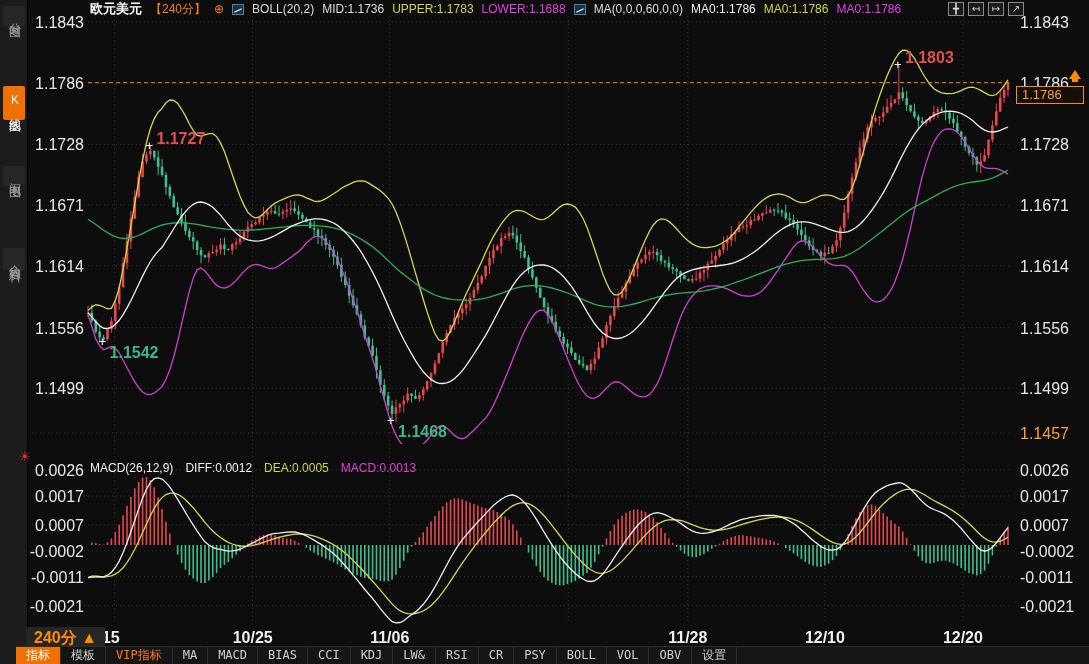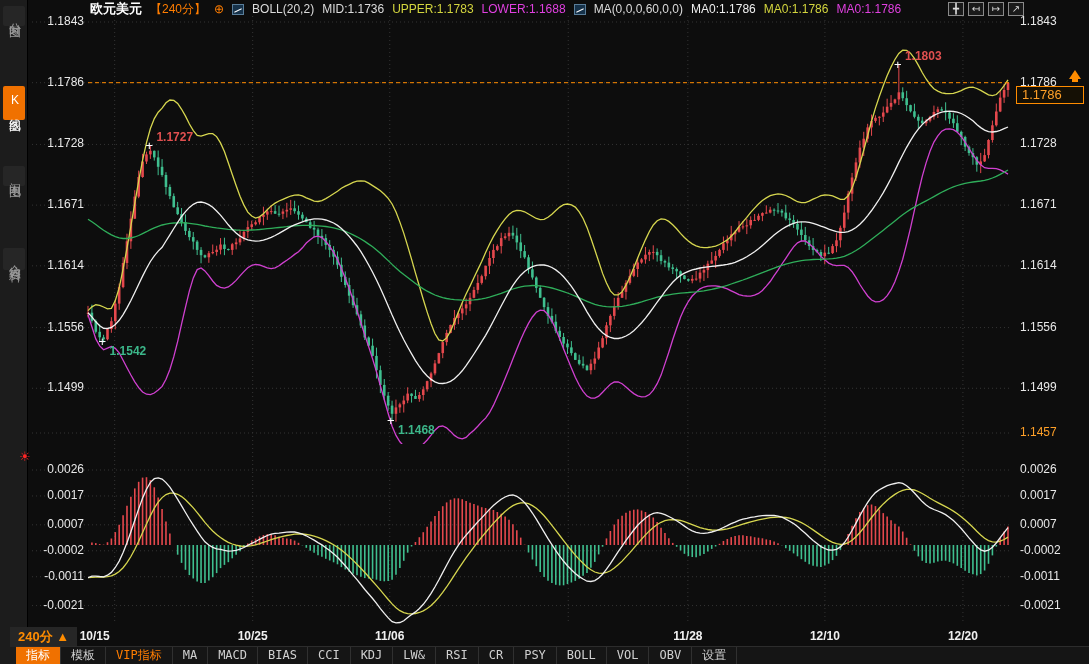--- a/index.html
+++ b/index.html
@@ -1,21 +1,21 @@
 <!DOCTYPE html>
 <html><head>
 <meta charset="utf-8">
 <style>
   * { margin:0; padding:0; box-sizing:border-box; }
   html,body { width:1089px; height:664px; background:#0d0d0d; overflow:hidden;
     font-family:"Liberation Sans", sans-serif; }
   #app { position:relative; width:1089px; height:664px; background:#0d0d0d; }
   #chart-svg { position:absolute; left:0; top:0; }
   #overlay { position:absolute; left:0; top:0; width:100%; height:100%; pointer-events:none; }
-  #overlay div { position:absolute; font-size:12px; color:#e8e8e8; white-space:nowrap; }
+  #overlay div { position:absolute; font-size:16px; color:#e8e8e8; white-space:nowrap; }
   #topbar { position:absolute; left:90px; top:1px; height:16px; display:flex; gap:8px;
     align-items:center; font-size:12px; color:#dcdcdc; }
   #topbar .sym { color:#ffffff; font-weight:bold; font-size:13px; }
   .orange { color:#ff7d00; }
   .yellow { color:#d3d53e; }
   .magenta { color:#e040e0; }
   .white { color:#f0f0f0; }
   #tr-icons { position:absolute; left:948px; top:2px; display:flex; gap:4px; }
   #tr-icons span { display:inline-block; width:16px; height:14px; border:1px solid #8a8a8a;
     color:#dcdcdc; font-size:10px; line-height:12px; text-align:center; background:#1a1a1a; }
@@ -28,22 +28,22 @@
   #alert-icon { position:absolute; left:19px; top:449px; color:#ff2424; font-size:13px; }
   #macd-header { position:absolute; left:90px; top:461px; display:flex; gap:12px; font-size:12px; }
   #price-box { position:absolute; left:1016px; top:86px; width:68px; height:18px;
     border:1px solid #ff8c00; background:#151005; color:#ffa028; font-size:13px;
     line-height:16px; padding-left:5px; }
   #price-arrow { position:absolute; left:1069px; top:70px; width:0; height:0;
     border-left:6px solid transparent; border-right:6px solid transparent;
     border-bottom:9px solid #ff8c00; }
   #price-arrow:after { content:""; position:absolute; left:-3px; top:9px; width:6px; height:3px;
     background:#ff8c00; }
-  #interval-label { position:absolute; left:10px; top:627px; padding:1px 8px; background:#262626;
-    color:#ff8c00; font-weight:bold; font-size:13px; }
+  #interval-label { position:absolute; left:26px; top:627px; padding:1px 8px; background:#262626;
+    color:#ff8c00; font-weight:bold; font-size:16px; }
   #sel-time { position:absolute; top:628px; padding:1px 7px; background:#120d02;
     border:1px solid #3a2f10; color:#ff9a00; font-weight:bold; font-size:12px; }
   #toolbar { position:absolute; left:16px; right:0; bottom:0; height:18px; background:#151515;
     border-top:1px solid #2c2c2c; display:flex; align-items:center;
     font-family:"DejaVu Sans Mono", monospace; font-size:12px; }
   .tb-item { padding:1px 10px; color:#d0d0d0; border-right:1px solid #303030; line-height:15px; }
   .tb-item.active { background:#f07100; color:#fff; }
   .tb-item.vip { color:#ff7d00; }
   #watermark { position:absolute; left:952px; top:612px; font-size:33px; font-weight:bold;
     color:rgba(225,225,225,0.92); letter-spacing:1px; }
@@ -840,20 +840,26 @@
     </div>
 
   <div id="sidebar">
       <div class="side-tab" style="top: 6px;">分时图</div>
       <div class="side-tab active" style="top: 86px;">K线图</div>
       <div class="side-tab" style="top: 166px;">闪电图</div>
       <div class="side-tab" style="top: 248px;">合约资料</div>
     </div>
   <div id="alert-icon">☀</div>
 
+  <div id="macd-header">
+    <span class="white">MACD(26,12,9)</span>
+    <span class="white">DIFF:0.0012</span>
+    <span class="yellow">DEA:0.0005</span>
+    <span class="magenta">MACD:0.0013</span>
+  </div>
 
   <div id="overlay">
       <div style="left: 26px; top: 14px; width: 58px; text-align: right;">1.1843</div>
       <div style="left: 26px; top: 74.6917px; width: 58px; text-align: right;">1.1786</div>
       <div style="left: 26px; top: 136.448px; width: 58px; text-align: right;">1.1728</div>
       <div style="left: 26px; top: 197.14px; width: 58px; text-align: right;">1.1671</div>
       <div style="left: 26px; top: 257.832px; width: 58px; text-align: right;">1.1614</div>
       <div style="left: 26px; top: 319.588px; width: 58px; text-align: right;">1.1556</div>
       <div style="left: 26px; top: 380.28px; width: 58px; text-align: right;">1.1499</div>
       <div style="left: 1020px; top: 14px;">1.1843</div>

